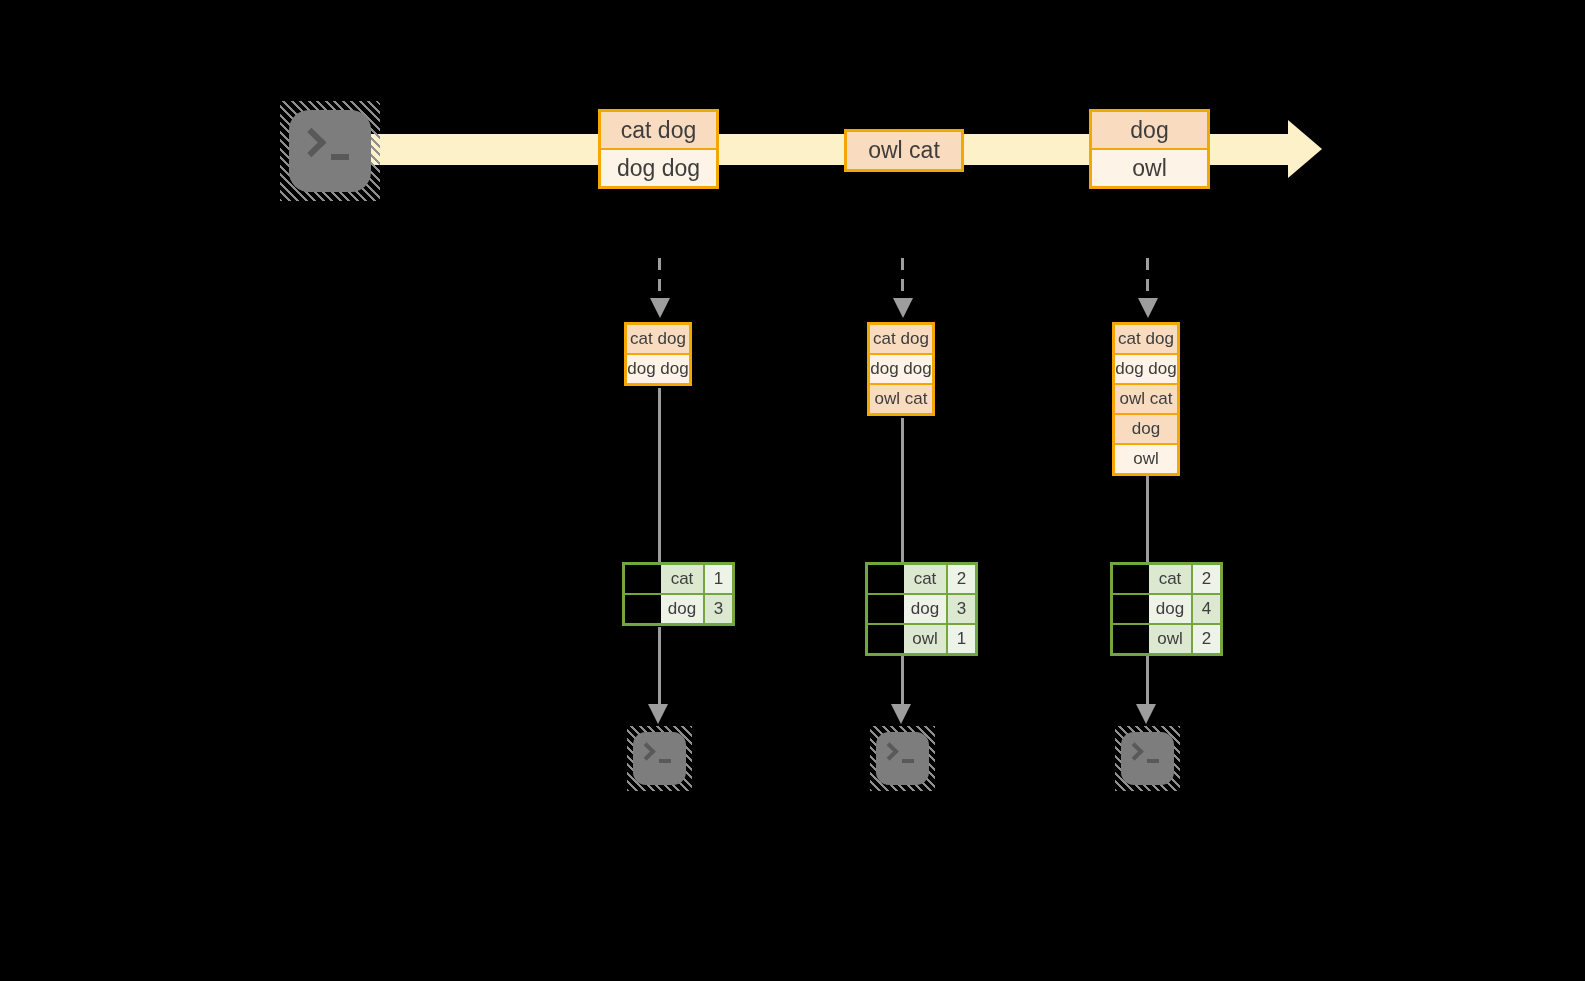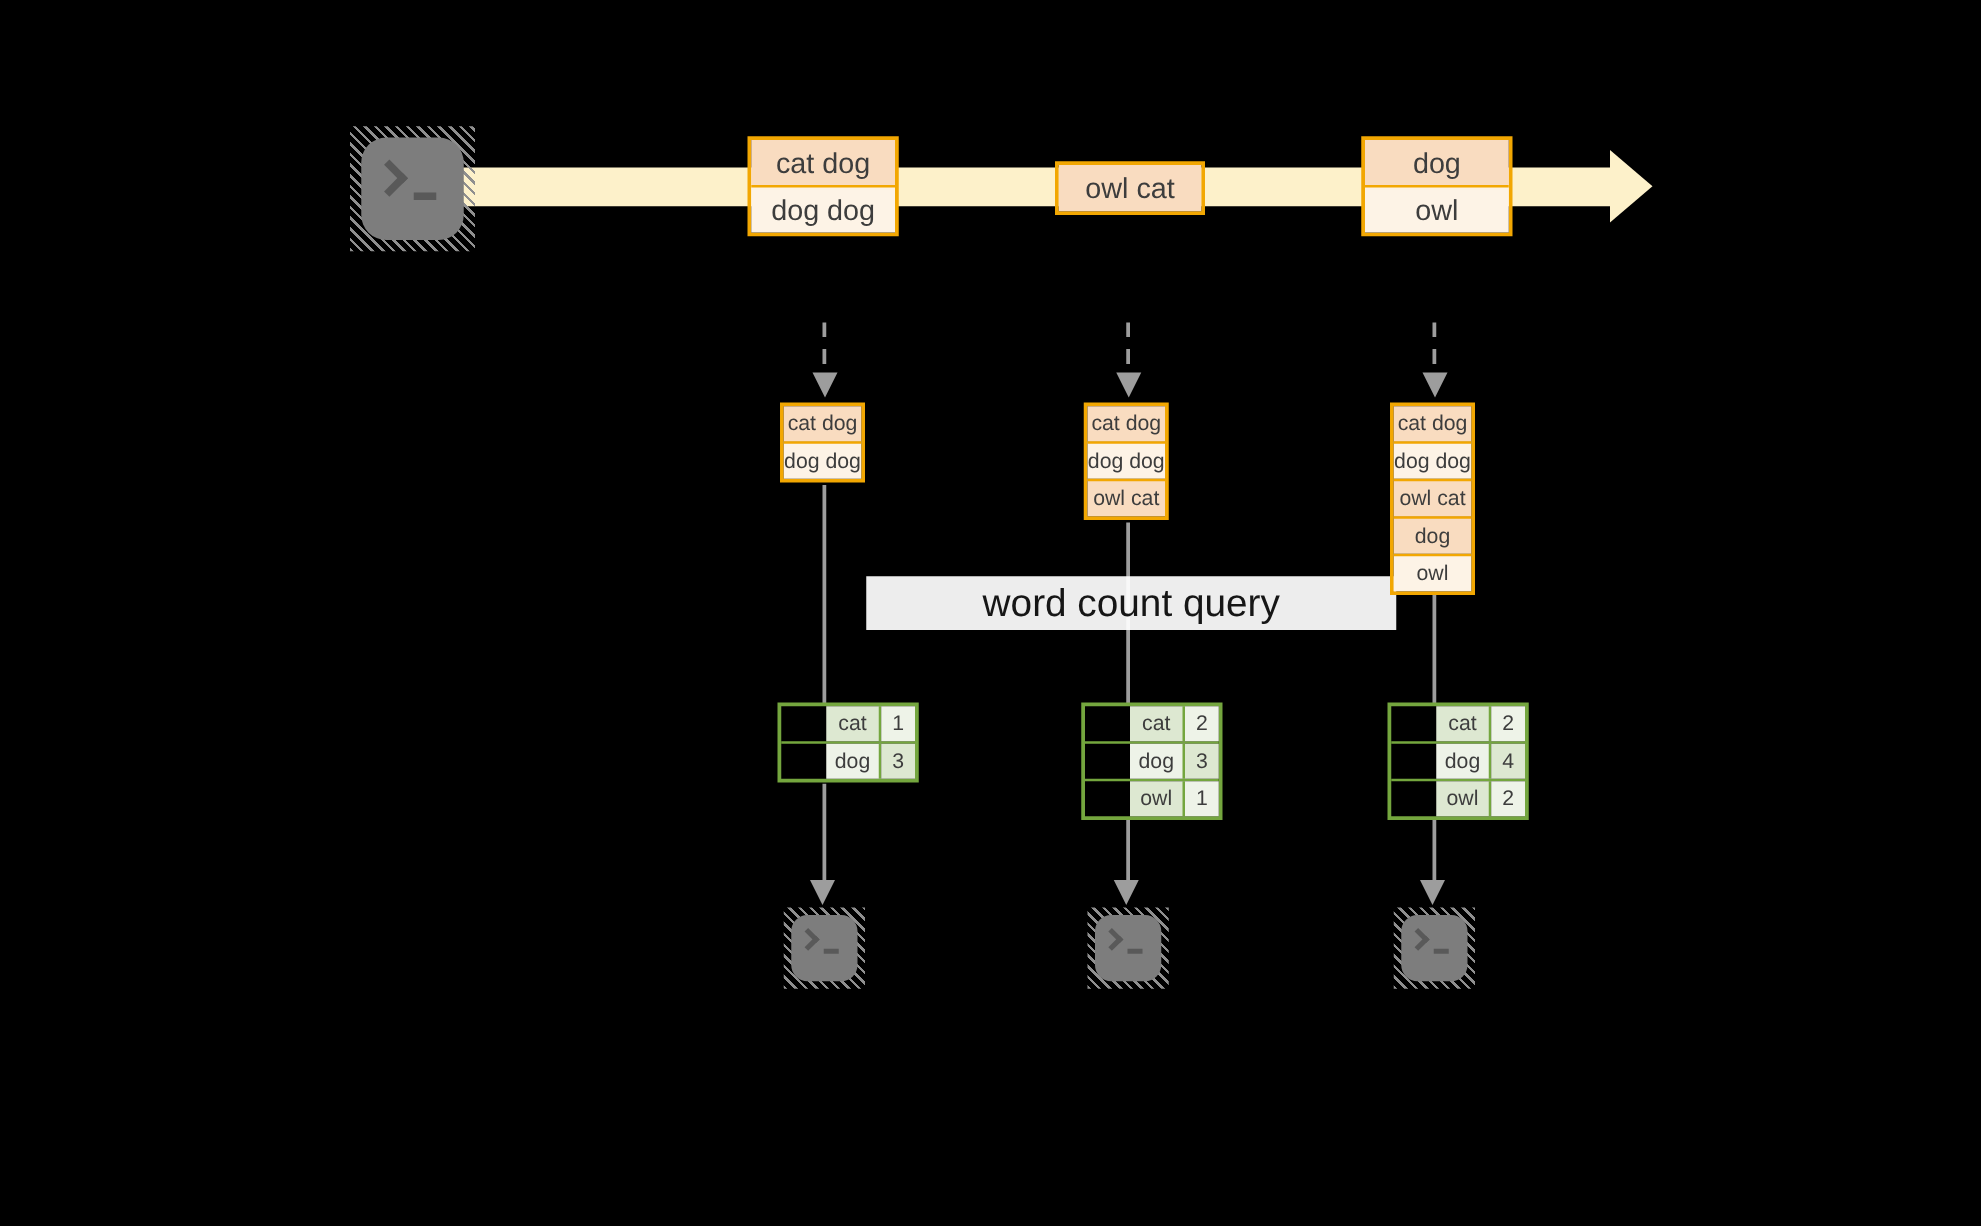--- a/index.html
+++ b/index.html
@@ -124,21 +124,20 @@
   <div class="ahead" style="left:650px;top:298px;"></div>
   <div class="dashline" style="left:901px;top:258px;height:38px;"></div>
   <div class="ahead" style="left:893px;top:298px;"></div>
   <div class="dashline" style="left:1146px;top:258px;height:38px;"></div>
   <div class="ahead" style="left:1138px;top:298px;"></div>
 
   <div class="line" style="left:658px;top:388px;height:176px;"></div>
   <div class="line" style="left:901px;top:418px;height:146px;"></div>
   <div class="line" style="left:1146px;top:474px;height:90px;"></div>
 
-  <div class="qlabel">word count query</div>
 
   <div class="ebox" style="left:624px;top:322px;">
     <div class="erow sm tone-dark">cat dog</div>
     <div class="erow sm tone-light">dog dog</div>
   </div>
 
   <div class="ebox" style="left:867px;top:322px;">
     <div class="erow sm tone-dark">cat dog</div>
     <div class="erow sm tone-light">dog dog</div>
     <div class="erow sm tone-dark">owl cat</div>

